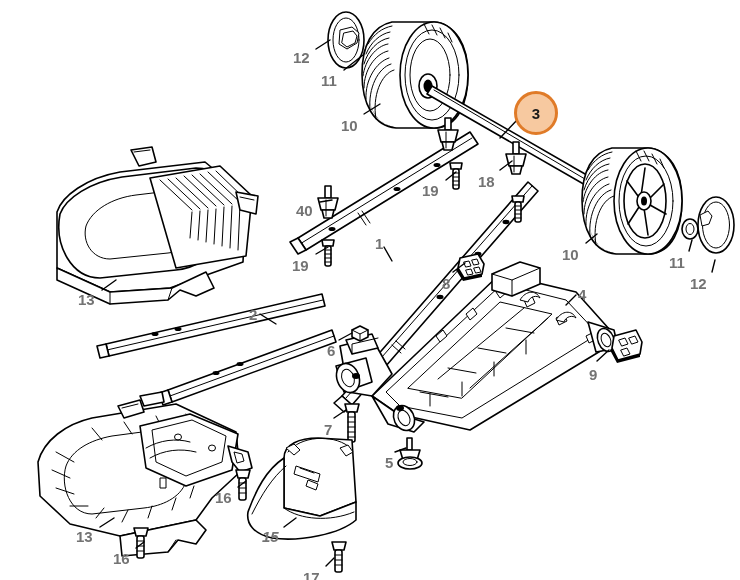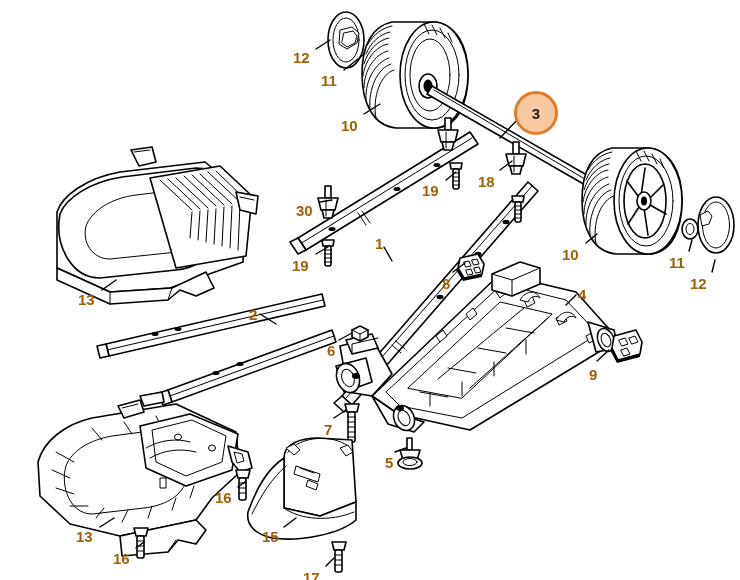--- a/index.html
+++ b/index.html
@@ -10,21 +10,21 @@
     background:#ffffff;
     overflow:hidden;
     font-family:"Liberation Sans", sans-serif;
   }
   #art{position:absolute;left:0;top:0;width:740px;height:580px;}
   .lbl{
     position:absolute;
     font-family:"Liberation Sans", sans-serif;
     font-weight:bold;
     font-size:15px;
-    color:#a16207;
+    color:#737373;
     line-height:1;
     white-space:nowrap;
     user-select:none;
   }
   .callout{
     position:absolute;
     border-radius:50%;
     display:flex;
     align-items:center;
     justify-content:center;
@@ -541,40 +541,40 @@
         <path d="M326 566 L334 558" class="lead"></path>
       </g>
 
     <path id="hl-leader" class="lead" d="M518 119 L500 138"></path>
   </svg>
 
   <div id="labels">
       <div class="lbl" style="left: 293px; top: 50px;">12</div>
       <div class="lbl" style="left: 321px; top: 73px;">11</div>
       <div class="lbl" style="left: 341px; top: 118px;">10</div>
-      <div class="lbl" style="left: 296px; top: 203px;">30</div>
+      <div class="lbl" style="left: 296px; top: 203px;">40</div>
       <div class="lbl" style="left: 292px; top: 258px;">19</div>
       <div class="lbl" style="left: 422px; top: 183px;">19</div>
       <div class="lbl" style="left: 478px; top: 174px; text-align: right;">18</div>
       <div class="lbl" style="left: 375px; top: 236px;">1</div>
       <div class="lbl" style="left: 249px; top: 307px;">2</div>
       <div class="lbl" style="left: 78px; top: 292px;">13</div>
       <div class="lbl" style="left: 442px; top: 276px;">8</div>
       <div class="lbl" style="left: 578px; top: 287px;">4</div>
       <div class="lbl" style="left: 327px; top: 343px;">6</div>
       <div class="lbl" style="left: 589px; top: 367px;">9</div>
       <div class="lbl" style="left: 324px; top: 422px;">7</div>
       <div class="lbl" style="left: 385px; top: 455px;">5</div>
       <div class="lbl" style="left: 562px; top: 247px;">10</div>
       <div class="lbl" style="left: 669px; top: 255px;">11</div>
       <div class="lbl" style="left: 690px; top: 276px;">12</div>
       <div class="lbl" style="left: 76px; top: 529px;">13</div>
       <div class="lbl" style="left: 215px; top: 490px;">16</div>
       <div class="lbl" style="left: 113px; top: 551px;">16</div>
-      <div class="lbl" style="left: 262px; top: 529px;">15</div>
+      <div class="lbl" style="left: 262px; top: 529px; font-style: italic;">15</div>
       <div class="lbl" style="left: 303px; top: 570px;">17</div>
     </div>
 
   <div class="callout" id="callout3" style="left: 514px; top: 91px; width: 44px; height: 44px; background: rgb(247, 201, 160); border: 3px solid rgb(224, 123, 40); color: rgb(26, 26, 26);">
     <span>3</span>
   </div>
 
 </div>
 
 </body></html>

